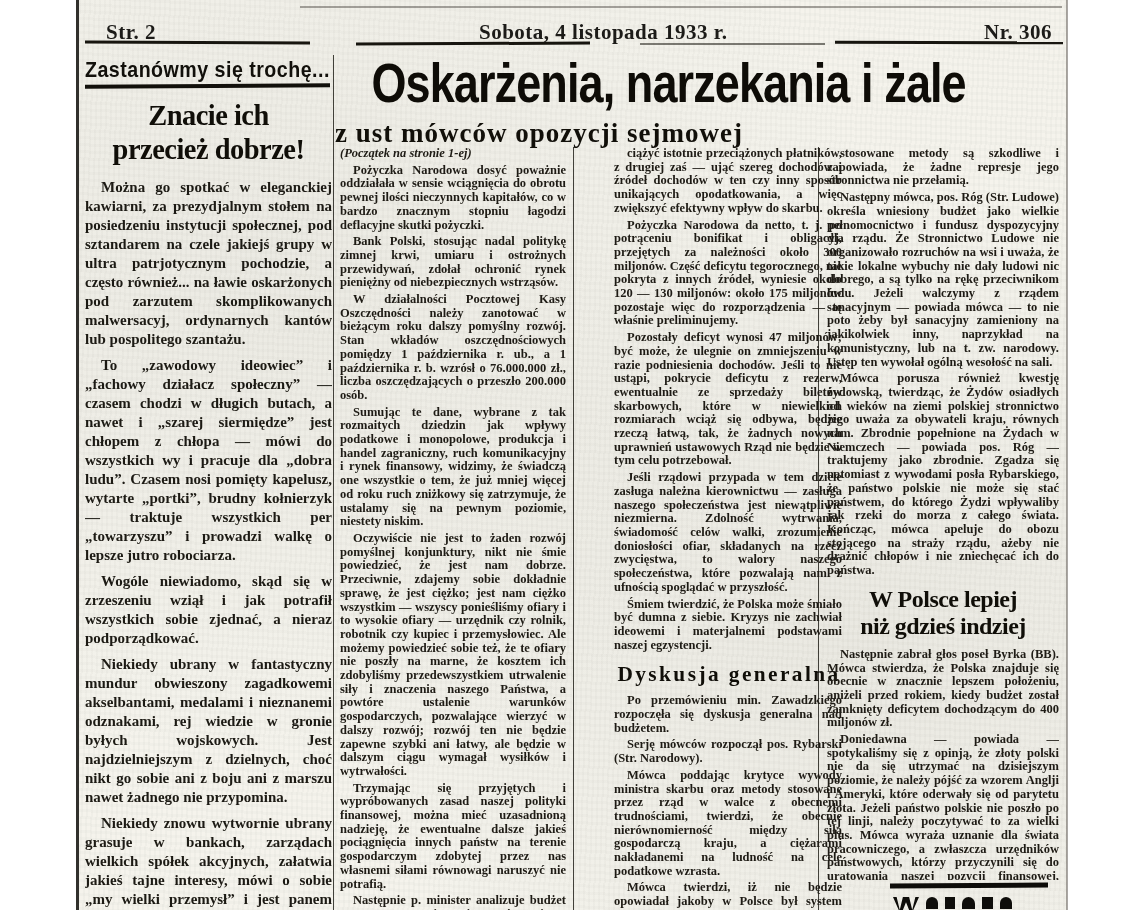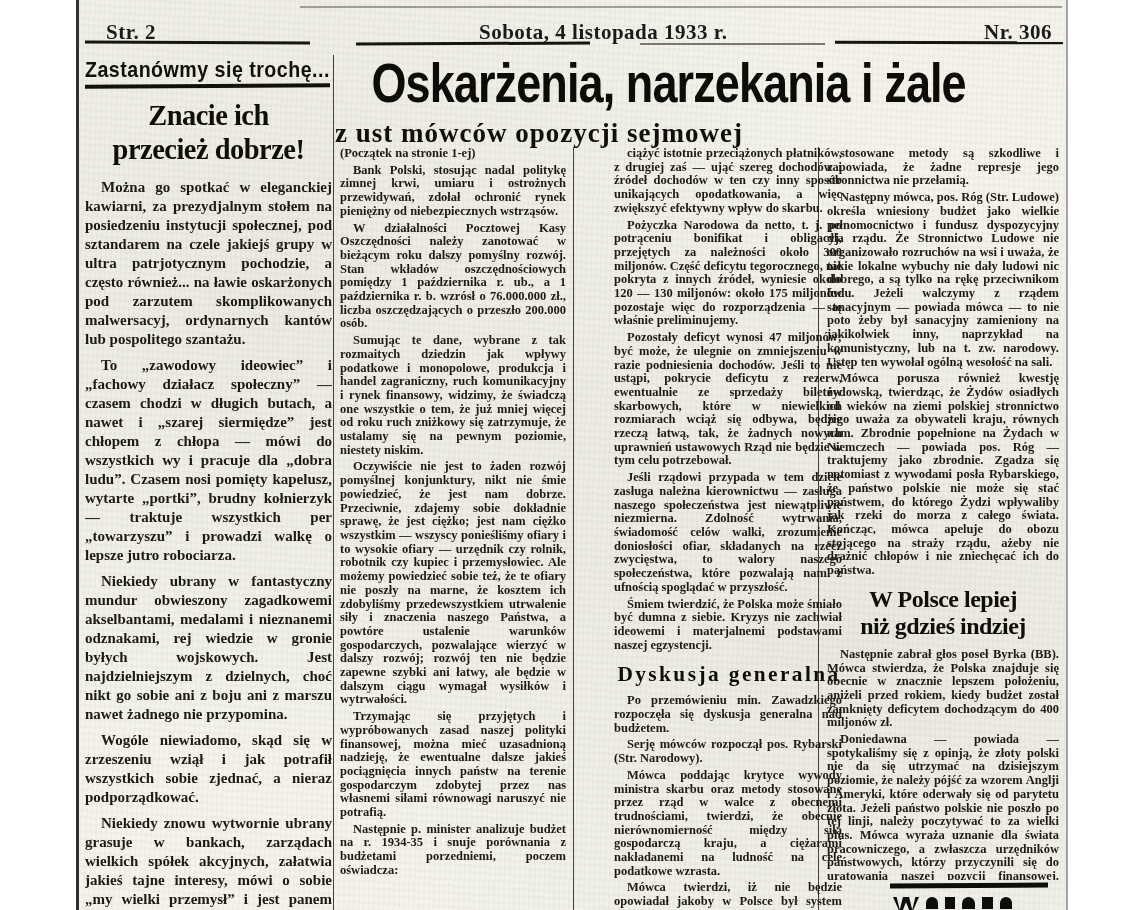--- a/index.html
+++ b/index.html
@@ -75,20 +75,21 @@
   .col2{left:582px;width:228px;margin-left:32px;}
   .col3{left:827px;width:232px;}
   .col3-inner{max-height:733px;overflow:hidden;}
   .col p{
     margin:0 0 3px 0;font-size:12.5px;line-height:13.7px;font-weight:bold;
     text-align:justify;text-indent:13px;color:#221f19;
   }
   .cont-note{
     font-size:14.5px;font-weight:bold;text-align:center;text-indent:0 !important;
     margin-bottom:3px !important;
+    font-style:italic;
   }
   .sec-head{
     font-weight:bold;font-size:22px;letter-spacing:2.5px;text-align:center;
     margin:9px 0 7px 0;white-space:nowrap;transform:scaleX(.97);transform-origin:center;
     color:#14120d;
   }
   .sec-head2{
     font-weight:bold;font-size:24px;line-height:27px;text-align:center;
     margin:8px 0 8px 0;letter-spacing:-.5px;color:#14120d;
   }
@@ -127,33 +128,34 @@
 
 <div class="feature ink">
   <div class="kicker">Zastanówmy się trochę...</div>
   <div class="kicker-bar"></div>
   <div class="feature-headline">
     <span>Znacie ich</span><br>
     <span>przecież dobrze!</span>
   </div>
   <p>Można go spotkać w eleganckiej kawiarni, za prezydjalnym stołem na posiedzeniu instytucji społecznej, pod sztandarem na czele jakiejś grupy w ultra patrjotycznym pochodzie, a często również... na ławie oskarżonych pod zarzutem skomplikowanych malwersacyj, ordynarnych kantów lub pospolitego szantażu.</p>
   <p>To „zawodowy ideowiec” i „fachowy działacz społeczny” — czasem chodzi w długich butach, a nawet i „szarej siermiędze” jest chłopem z chłopa — mówi do wszystkich wy i pracuje dla „dobra ludu”. Czasem nosi pomięty kapelusz, wytarte „portki”, brudny kołnierzyk — traktuje wszystkich per „towarzyszu” i prowadzi walkę o lepsze jutro robociarza.</p>
+  <p>Wogóle niewiadomo, skąd się w zrzeszeniu wziął i jak potrafił wszystkich sobie zjednać, a nieraz podporządkować.</p>
   <p>Niekiedy ubrany w fantastyczny mundur obwieszony zagadkowemi akselbantami, medalami i nieznanemi odznakami, rej wiedzie w gronie byłych wojskowych. Jest najdzielniejszym z dzielnych, choć nikt go sobie ani z boju ani z marszu nawet żadnego nie przypomina.</p>
-  <p>Wogóle niewiadomo, skąd się w zrzeszeniu wziął i jak potrafił wszystkich sobie zjednać, a nieraz podporządkować.</p>
   <p>Niekiedy znowu wytwornie ubrany grasuje w bankach, zarządach wielkich spółek akcyjnych, załatwia jakieś tajne interesy, mówi o sobie „my wielki przemysł” i jest panem całą gębą.</p>
 
 </div>
 
 <div class="main-head ink">
   <div class="main-h1">Oskarżenia, narzekania i żale</div>
   <div class="main-h2">z ust mówców opozycji sejmowej</div>
 </div>
 
 <div class="col col1 ink">
   <p class="cont-note">(Początek na stronie 1-ej)</p>
+  <p>Pożyczka Narodowa dosyć poważnie oddziałała w sensie wciągnięcia do obrotu pewnej ilości nieczynnych kapitałów, co w bardzo znacznym stopniu łagodzi deflacyjne skutki pożyczki.</p>
   <p>Bank Polski, stosując nadal politykę zimnej krwi, umiaru i ostrożnych przewidywań, zdołał ochronić rynek pieniężny od niebezpiecznych wstrząsów.</p>
   <p>W działalności Pocztowej Kasy Oszczędności należy zanotować w bieżącym roku dalszy pomyślny rozwój. Stan wkładów oszczędnościowych pomiędzy 1 października r. ub., a 1 października r. b. wzrósł o 76.000.000 zł., liczba oszczędzających o przeszło 200.000 osób.</p>
   <p>Sumując te dane, wybrane z tak rozmaitych dziedzin jak wpływy podatkowe i monopolowe, produkcja i handel zagraniczny, ruch komunikacyjny i rynek finansowy, widzimy, że świadczą one wszystkie o tem, że już mniej więcej od roku ruch zniżkowy się zatrzymuje, że ustalamy się na pewnym poziomie, niestety niskim.</p>
   <p>Oczywiście nie jest to żaden rozwój pomyślnej konjunktury, nikt nie śmie powiedzieć, że jest nam dobrze. Przeciwnie, zdajemy sobie dokładnie sprawę, że jest ciężko; jest nam ciężko wszystkim — wszyscy ponieśliśmy ofiary i to wysokie ofiary — urzędnik czy rolnik, robotnik czy kupiec i przemysłowiec. Ale możemy powiedzieć sobie też, że te ofiary nie poszły na marne, że kosztem ich zdobyliśmy przedewszystkiem utrwalenie siły i znaczenia naszego Państwa, a powtóre ustalenie warunków gospodarczych, pozwalające wierzyć w dalszy rozwój; rozwój ten nie będzie zapewne szybki ani łatwy, ale będzie w dalszym ciągu wymagał wysiłków i wytrwałości.</p>
   <p>Trzymając się przyjętych i wypróbowanych zasad naszej polityki finansowej, można mieć uzasadnioną nadzieję, że ewentualne dalsze jakieś pociągnięcia innych państw na terenie gospodarczym zdobytej przez nas własnemi siłami równowagi naruszyć nie potrafią.</p>
   <p>Następnie p. minister analizuje budżet na r. 1934-35 i snuje porównania z budżetami porzedniemi, poczem oświadcza:</p>
 
 </div>
 
 <div class="col col2 ink">

